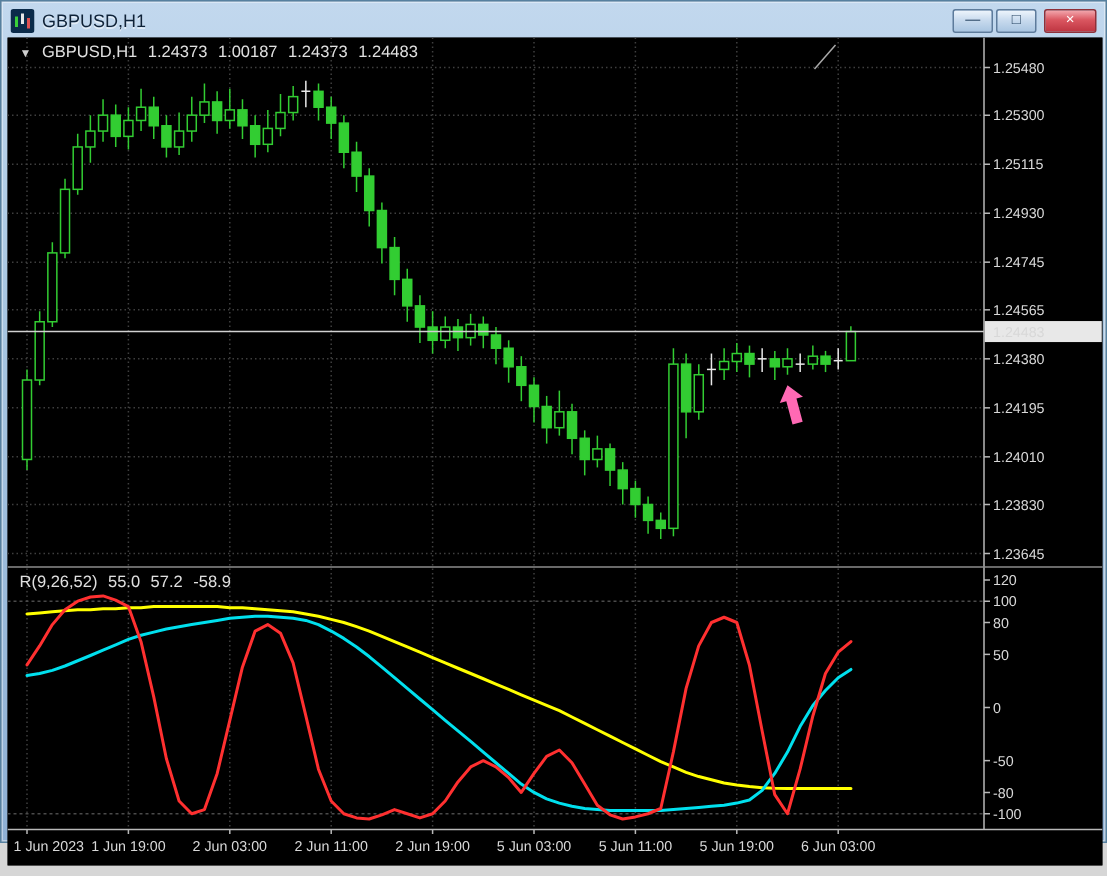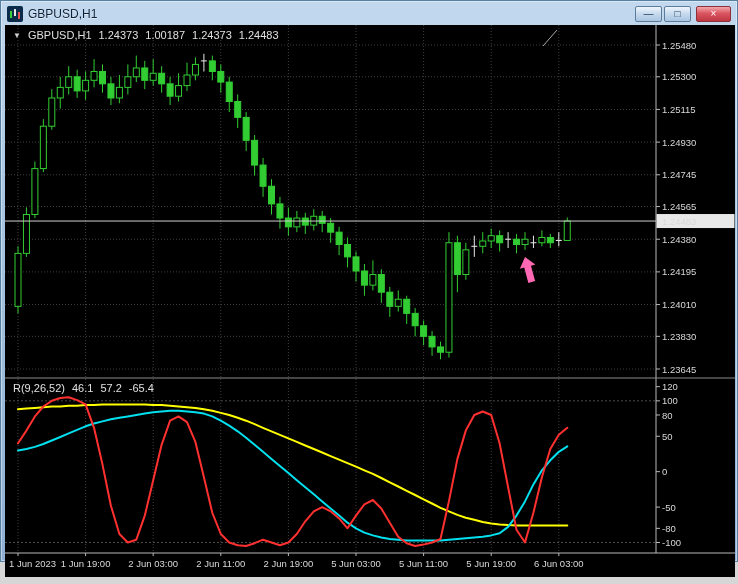--- a/index.html
+++ b/index.html
@@ -277,19 +277,19 @@
       <span class="marker">▼</span>
       <span>GBPUSD,H1</span>
       <span>1.24373</span>
       <span>1.00187</span>
       <span>1.24373</span>
       <span>1.24483</span>
     </div>
 
     <div class="overlay indi">
       <span>R(9,26,52)</span>
-      <span>46.1</span>
+      <span>55.0</span>
       <span>57.2</span>
-      <span>-65.4</span>
+      <span>-58.9</span>
     </div>
   </div>
 
 </div>
 
 </body></html>

